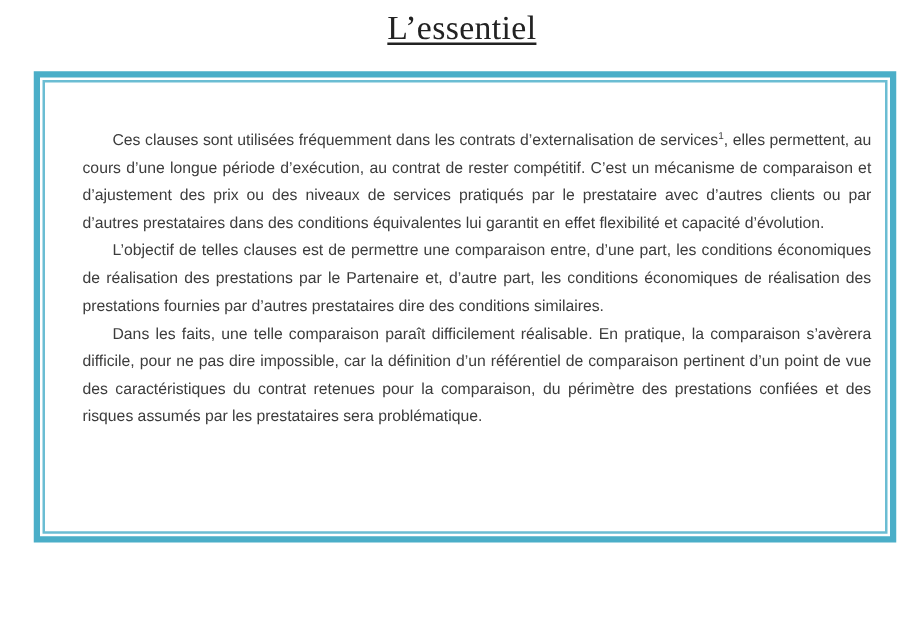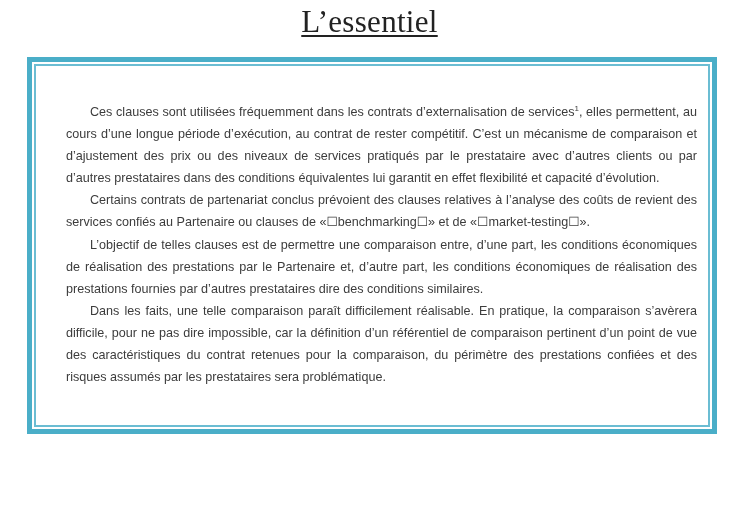--- a/index.html
+++ b/index.html
@@ -5,21 +5,21 @@
   html, body { margin: 0; padding: 0; }
   body {
     width: 739px; height: 507px; overflow: hidden;
     background: #ffffff; position: relative;
     font-family: "Liberation Sans", sans-serif;
   }
   .title {
     position: absolute; left: 0; top: 3px; width: 739px;
     text-align: center;
     font-family: "Liberation Serif", serif;
-    font-size: 31px; color: #222222;
+    font-size: 27px; color: #222222;
     line-height: 38px;
   }
   .title span {
     text-decoration: underline;
     text-decoration-thickness: 2px;
     text-underline-offset: 3px;
     letter-spacing: 0.3px;
   }
   .frame-outer {
     position: absolute; left: 27px; top: 57px;
@@ -52,18 +52,17 @@
 <body>
 
 <div class="title">
   <span>L’essentiel</span>
 </div>
 
 <div class="frame-outer">
   <div class="frame-inner">
     <div class="content">
       <p><span>Ces clauses sont utilisées fréquemment dans les contrats d’externalisation de services</span><sup>1</sup><span>, elles permettent, au cours d’une longue période d’exécution, au contrat de rester compétitif. C’est un mécanisme de comparaison et d’ajustement des prix ou des niveaux de services pratiqués par le prestataire avec d’autres clients ou par d’autres prestataires dans des conditions équivalentes lui garantit en effet flexibilité et capacité d’évolution.</span></p>
-      <p>Certains contrats de partenariat conclus prévoient des clauses relatives à l’analyse des coûts de revient des services confiés au Partenaire ou clauses de «☐benchmarking☐» et de «☐market-testing☐».</p>
       <p>L’objectif de telles clauses est de permettre une comparaison entre, d’une part, les conditions économiques de réalisation des prestations par le Partenaire et, d’autre part, les conditions économiques de réalisation des prestations fournies par d’autres prestataires dire des conditions similaires.</p>
       <p>Dans les faits, une telle comparaison paraît difficilement réalisable. En pratique, la comparaison s’avèrera difficile, pour ne pas dire impossible, car la définition d’un référentiel de comparaison pertinent d’un point de vue des caractéristiques du contrat retenues pour la comparaison, du périmètre des prestations confiées et des risques assumés par les prestataires sera problématique.</p>
     </div>
   </div>
 </div>
 
 </body></html>

